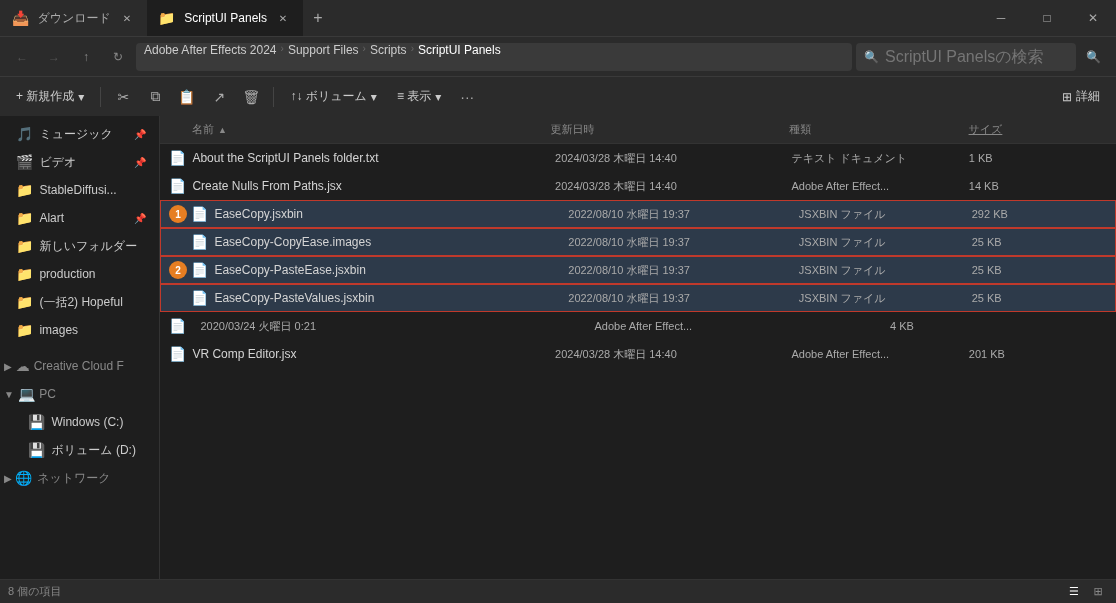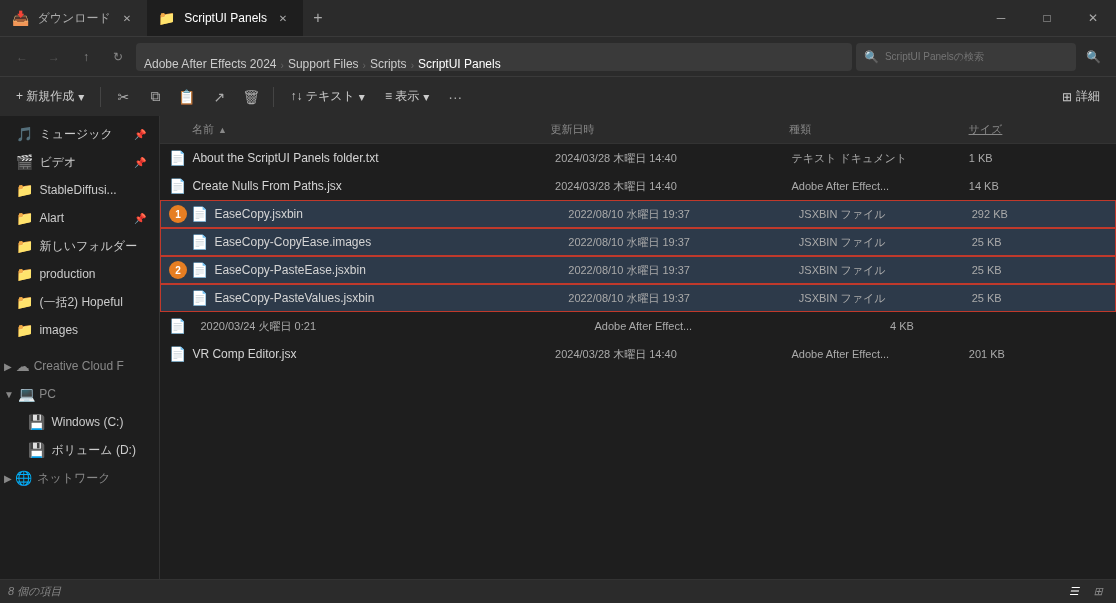--- a/index.html
+++ b/index.html
@@ -86,21 +86,21 @@
       border-radius: 4px;
       font-size: 12px;
     }
     .nav-btn.disabled { color: #555; cursor: default; }
     .breadcrumb-bar {
       flex: 1;
       background: #3a3a3a;
       height: 28px;
       border-radius: 4px;
       display: flex;
-      align-items: flex-end;
+      align-items: flex-start;
       padding: 0 8px;
       gap: 4px;
       color: #ccc;
       font-size: 12px;
     }
     .breadcrumb-sep { color: #666; font-size: 10px; }
     .breadcrumb-item { color: #ccc; cursor: pointer; }
     .breadcrumb-item.current { color: #fff; font-weight: 500; }
     .search-bar {
       background: #3a3a3a;
@@ -110,21 +110,21 @@
       align-items: center;
       padding: 0 8px;
       gap: 6px;
       min-width: 220px;
     }
     .search-bar input {
       background: transparent;
       border: none;
       outline: none;
       color: #ccc;
-      font-size: 10px;
+      font-size: 16px;
       width: 160px;
     }
     .search-icon { color: #888; font-size: 12px; }
 
     
     .toolbar {
       background: #2b2b2b;
       height: 40px;
       display: flex;
       align-items: center;
@@ -268,21 +268,20 @@
       background: #2b2b2b;
       height: 24px;
       display: flex;
       align-items: center;
       padding: 0 8px;
       border-top: 1px solid #333;
       flex-shrink: 0;
       font-size: 11px;
       color: #888;
       gap: 8px;
-      font-style: italic;
     }
     .status-right {
       margin-left: auto;
       display: flex;
       gap: 4px;
     }
     .view-btn {
       width: 20px; height: 20px;
       display: flex; align-items: center; justify-content: center;
       cursor: pointer;
@@ -345,21 +344,21 @@
     <span>▾</span>
   </div>
   <div class="toolbar-sep"></div>
   <div class="toolbar-icon-btn">✂</div>
   <div class="toolbar-icon-btn">⧉</div>
   <div class="toolbar-icon-btn">📋</div>
   <div class="toolbar-icon-btn">↗</div>
   <div class="toolbar-icon-btn">🗑</div>
   <div class="toolbar-sep"></div>
   <div class="toolbar-btn">
-    <span>↑↓ テキスト</span>
+    <span>↑↓ ボリューム</span>
     <span>▾</span>
   </div>
   <div class="toolbar-btn">
     <span>≡ 表示</span>
     <span>▾</span>
   </div>
   <div class="toolbar-icon-btn">···</div>
   <div class="toolbar-btn toolbar-right">
     <span>⊞</span>
     <span>詳細</span>

